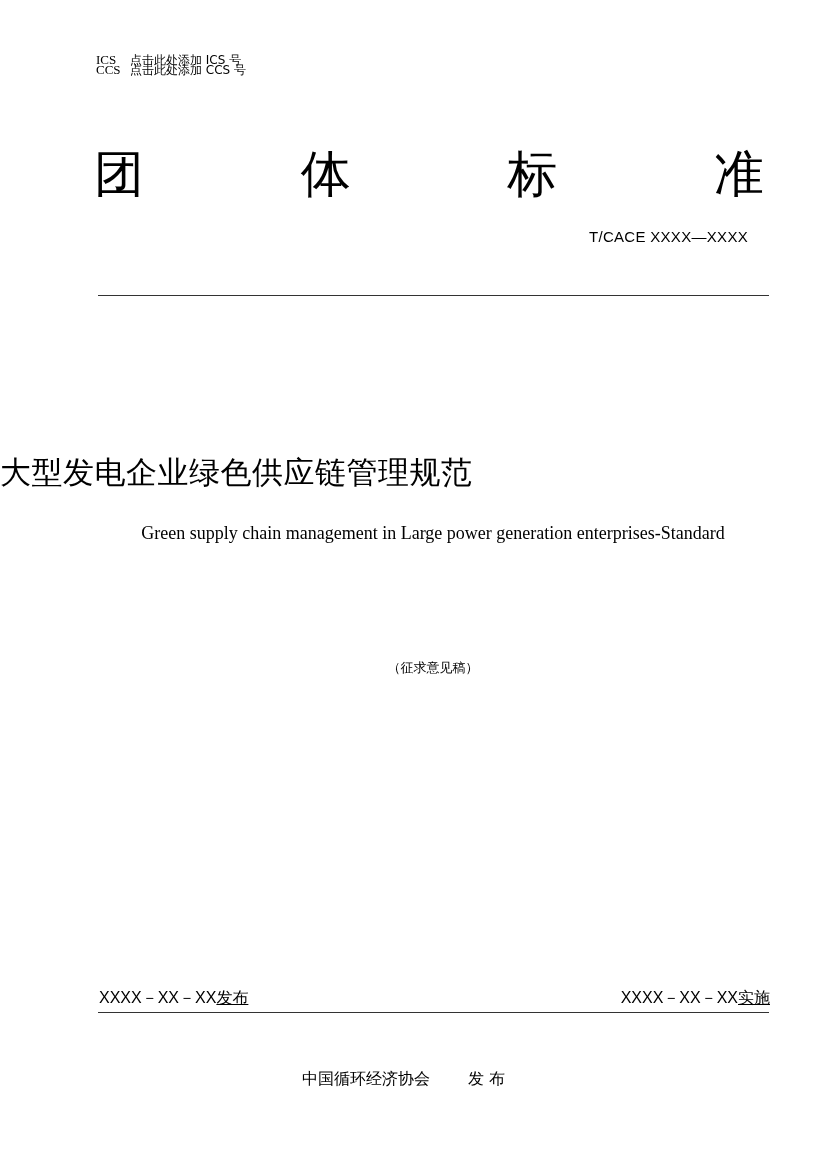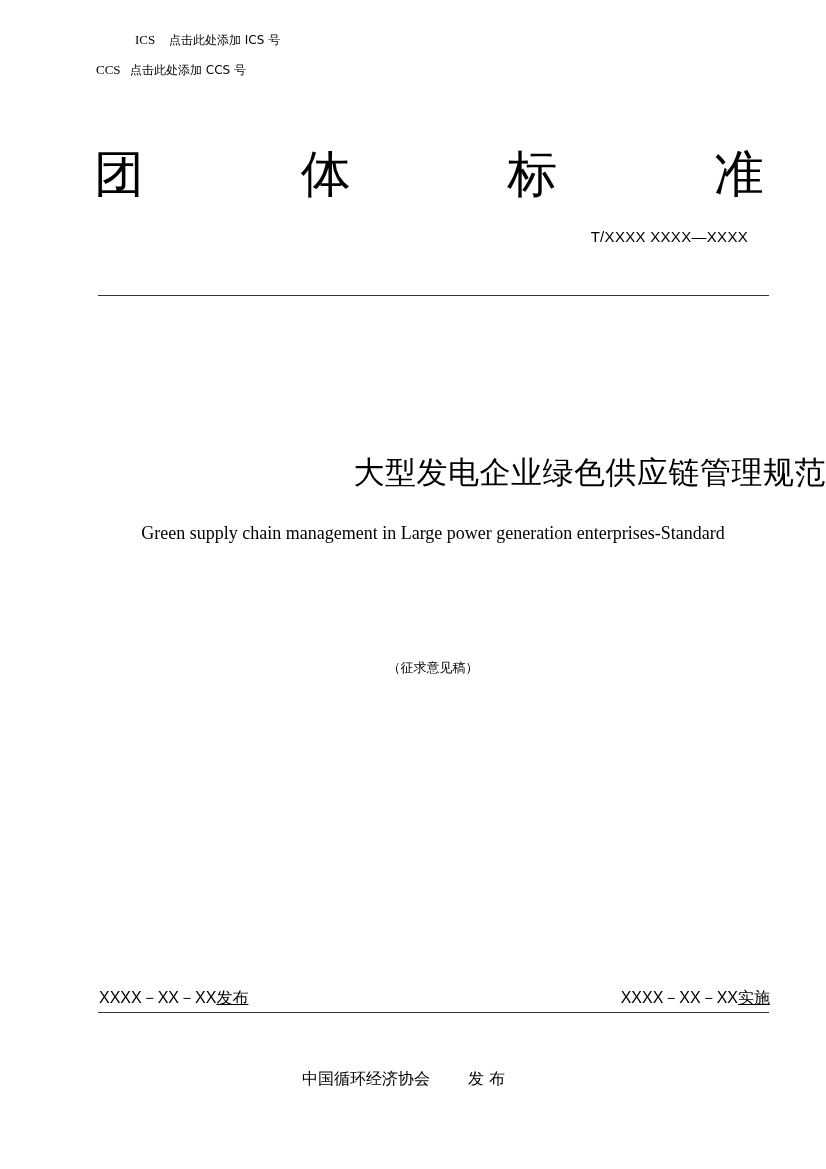--- a/index.html
+++ b/index.html
@@ -4,48 +4,48 @@
 <style>
   html, body { margin: 0; padding: 0; background: #ffffff; }
   body { width: 826px; height: 1169px; position: relative; overflow: hidden; color: #000; }
   .abs { position: absolute; }
   .meta { left: 96px; font-family: "Liberation Serif", serif; font-size: 13px; line-height: 16px; white-space: nowrap; }
   .meta .code { display: inline-block; width: 34px; }
   .meta .cn { font-family: "DejaVu Sans", sans-serif; font-size: 12px; }
   .doctype { top: 142px; left: 94px; width: 670px; height: 64px; display: flex; justify-content: space-between; font-family: "DejaVu Sans", sans-serif; font-size: 50px; line-height: 64px; }
   .docnum { top: 228px; right: 78px; font-family: "Liberation Sans", sans-serif; font-size: 15px; letter-spacing: 0.3px; }
   .rule { left: 98px; width: 671px; height: 0; border-top: 1px solid #333; }
-  .title-cn { top: 450px; left: 0; width: 100%; text-align: right; font-family: "DejaVu Sans", sans-serif; font-size: 31px; line-height: 44px; letter-spacing: 0.5px; }
+  .title-cn { top: 450px; left: 0; width: 100%; text-align: left; font-family: "DejaVu Sans", sans-serif; font-size: 31px; line-height: 44px; letter-spacing: 0.5px; }
   .title-en { top: 521px; left: 0; width: 866px; text-align: center; font-family: "Liberation Serif", serif; font-size: 18px; line-height: 24px; }
   .draft { top: 658px; left: 0; width: 866px; text-align: center; font-family: "DejaVu Sans", sans-serif; font-size: 13px; line-height: 20px; }
   .date { top: 987px; font-family: "Liberation Sans", sans-serif; font-size: 16px; line-height: 22px; }
   .date .cn { font-family: "DejaVu Sans", sans-serif; font-size: 16px; text-decoration: underline; }
   .pub-date { left: 99px; }
   .impl-date { right: 56px; text-align: center; }
   .publisher { top: 1068px; left: 302px; font-family: "DejaVu Sans", sans-serif; font-size: 16px; line-height: 22px; white-space: nowrap; }
   .publisher .gap { display: inline-block; width: 38px; }
 </style>
 </head>
 <body>
 
-<div class="abs meta" style="top:32px;margin-left:39px;">
+<div class="abs meta" style="top:52px;">
   <span class="code">ICS</span><span class="cn">点击此处添加 ICS 号</span>
 </div>
 <div class="abs meta" style="top:62px;">
   <span class="code">CCS</span><span class="cn">点击此处添加 CCS 号</span>
 </div>
 
 <div class="abs doctype">
   <span>团</span>
   <span>体</span>
   <span>标</span>
   <span>准</span>
 </div>
 
-<div class="abs docnum">T/XXXX XXXX—XXXX</div>
+<div class="abs docnum">T/CACE XXXX—XXXX</div>
 
 <div class="abs rule" style="top:295px;"></div>
 
 <div class="abs title-cn">大型发电企业绿色供应链管理规范</div>
 <div class="abs title-en">Green supply chain management in Large power generation enterprises-Standard</div>
 
 <div class="abs draft">（征求意见稿）</div>
 
 <div class="abs date pub-date">
   <span>XXXX－XX－XX</span><span class="cn">发布</span>

